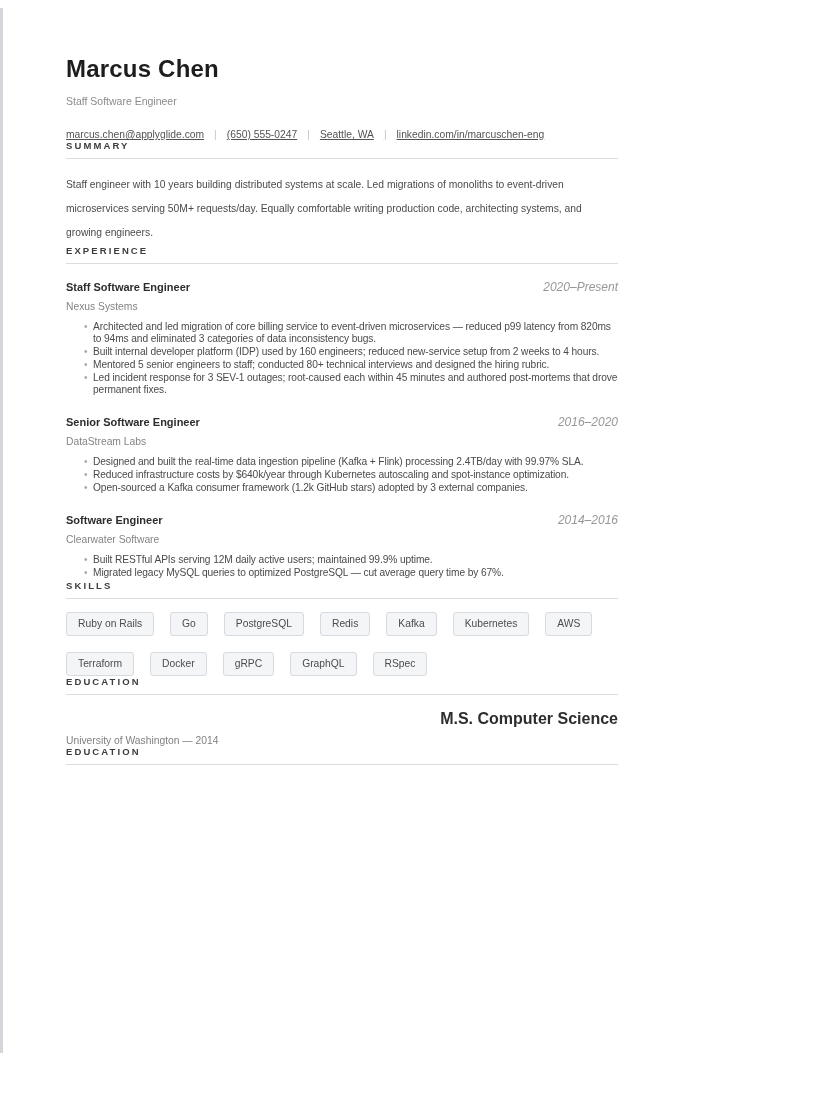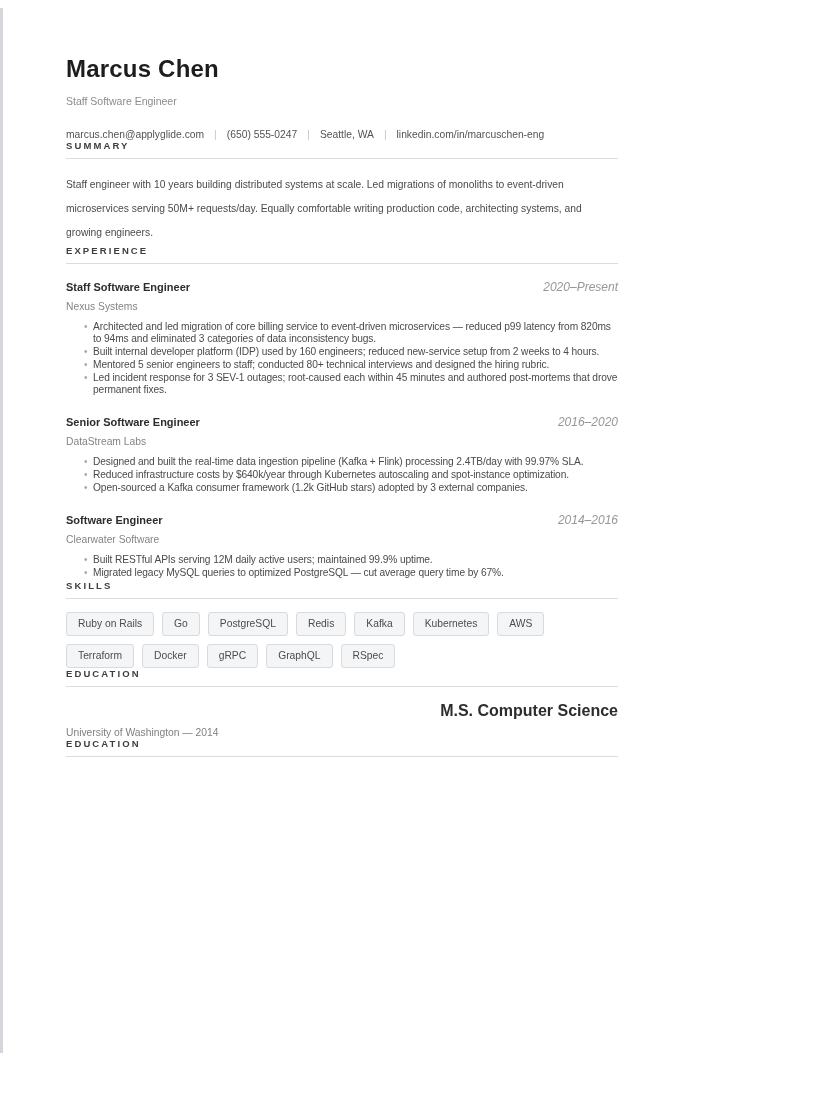--- a/index.html
+++ b/index.html
@@ -13,21 +13,21 @@
   }
   .page { position: relative; width: 684px; height: 1100px; background: #fff; }
   .page-edge {
     position: absolute; left: 0; top: 8px; width: 3px; height: 1045px;
     background: #d5d5da;
   }
   .content { padding: 56px 66px 0 66px; }
 
   .name { font-size: 24px; font-weight: 700; color: #1d1d1d; line-height: 26px; letter-spacing: 0.2px; }
   .subtitle { margin-top: 13px; font-size: 10.5px; color: #8b8b8b; }
-  .contact { margin-top: 22px; font-size: 10.3px; color: #535353; }
+  .contact { margin-top: 22px; font-size: 10.3px; color: #535353; text-decoration: underline; }
   .contact .sep { color: #c4c4c4; margin: 0 10px; }
 
   section { }
   .sec-head {
     font-size: 9.5px; font-weight: 700; color: #3d3d3d;
     letter-spacing: 2.1px; text-transform: uppercase;
   }
   .rule { height: 1px; background: #dcdcdc; margin-top: 7px; }
 
   .summary-text { margin-top: 14px; font-size: 10.3px; line-height: 24px; color: #4a4a4a; }
@@ -42,21 +42,21 @@
   ul.bullets li {
     position: relative; padding-left: 9px; margin-bottom: 1px;
     font-size: 10.2px; line-height: 12px; color: #4a4a4a; letter-spacing: -0.1px;
   }
   ul.bullets li::before {
     content: "\2022";
     position: absolute; left: 0; top: 0;
     color: #a6a6a6; font-size: 10px;
   }
 
-  .pills { margin-top: 13px; display: flex; flex-wrap: wrap; gap: 8px; }
+  .pills { margin-top: 13px; display: flex; flex-wrap: wrap; gap: 16px; }
   .pill {
     display: inline-block; padding: 5px 11px;
     font-size: 10.3px; color: #4c4c4c; line-height: 12px;
     background: #f4f5f7; border: 1px solid #d7dade; border-radius: 3px;
   }
 
   .degree { margin-top: 15px; font-size: 16px; font-weight: 700; color: #2d2d2d; text-align: right; }
   .school { margin-top: 7px; font-size: 10.3px; color: #808080; }
 </style>
 </head>

